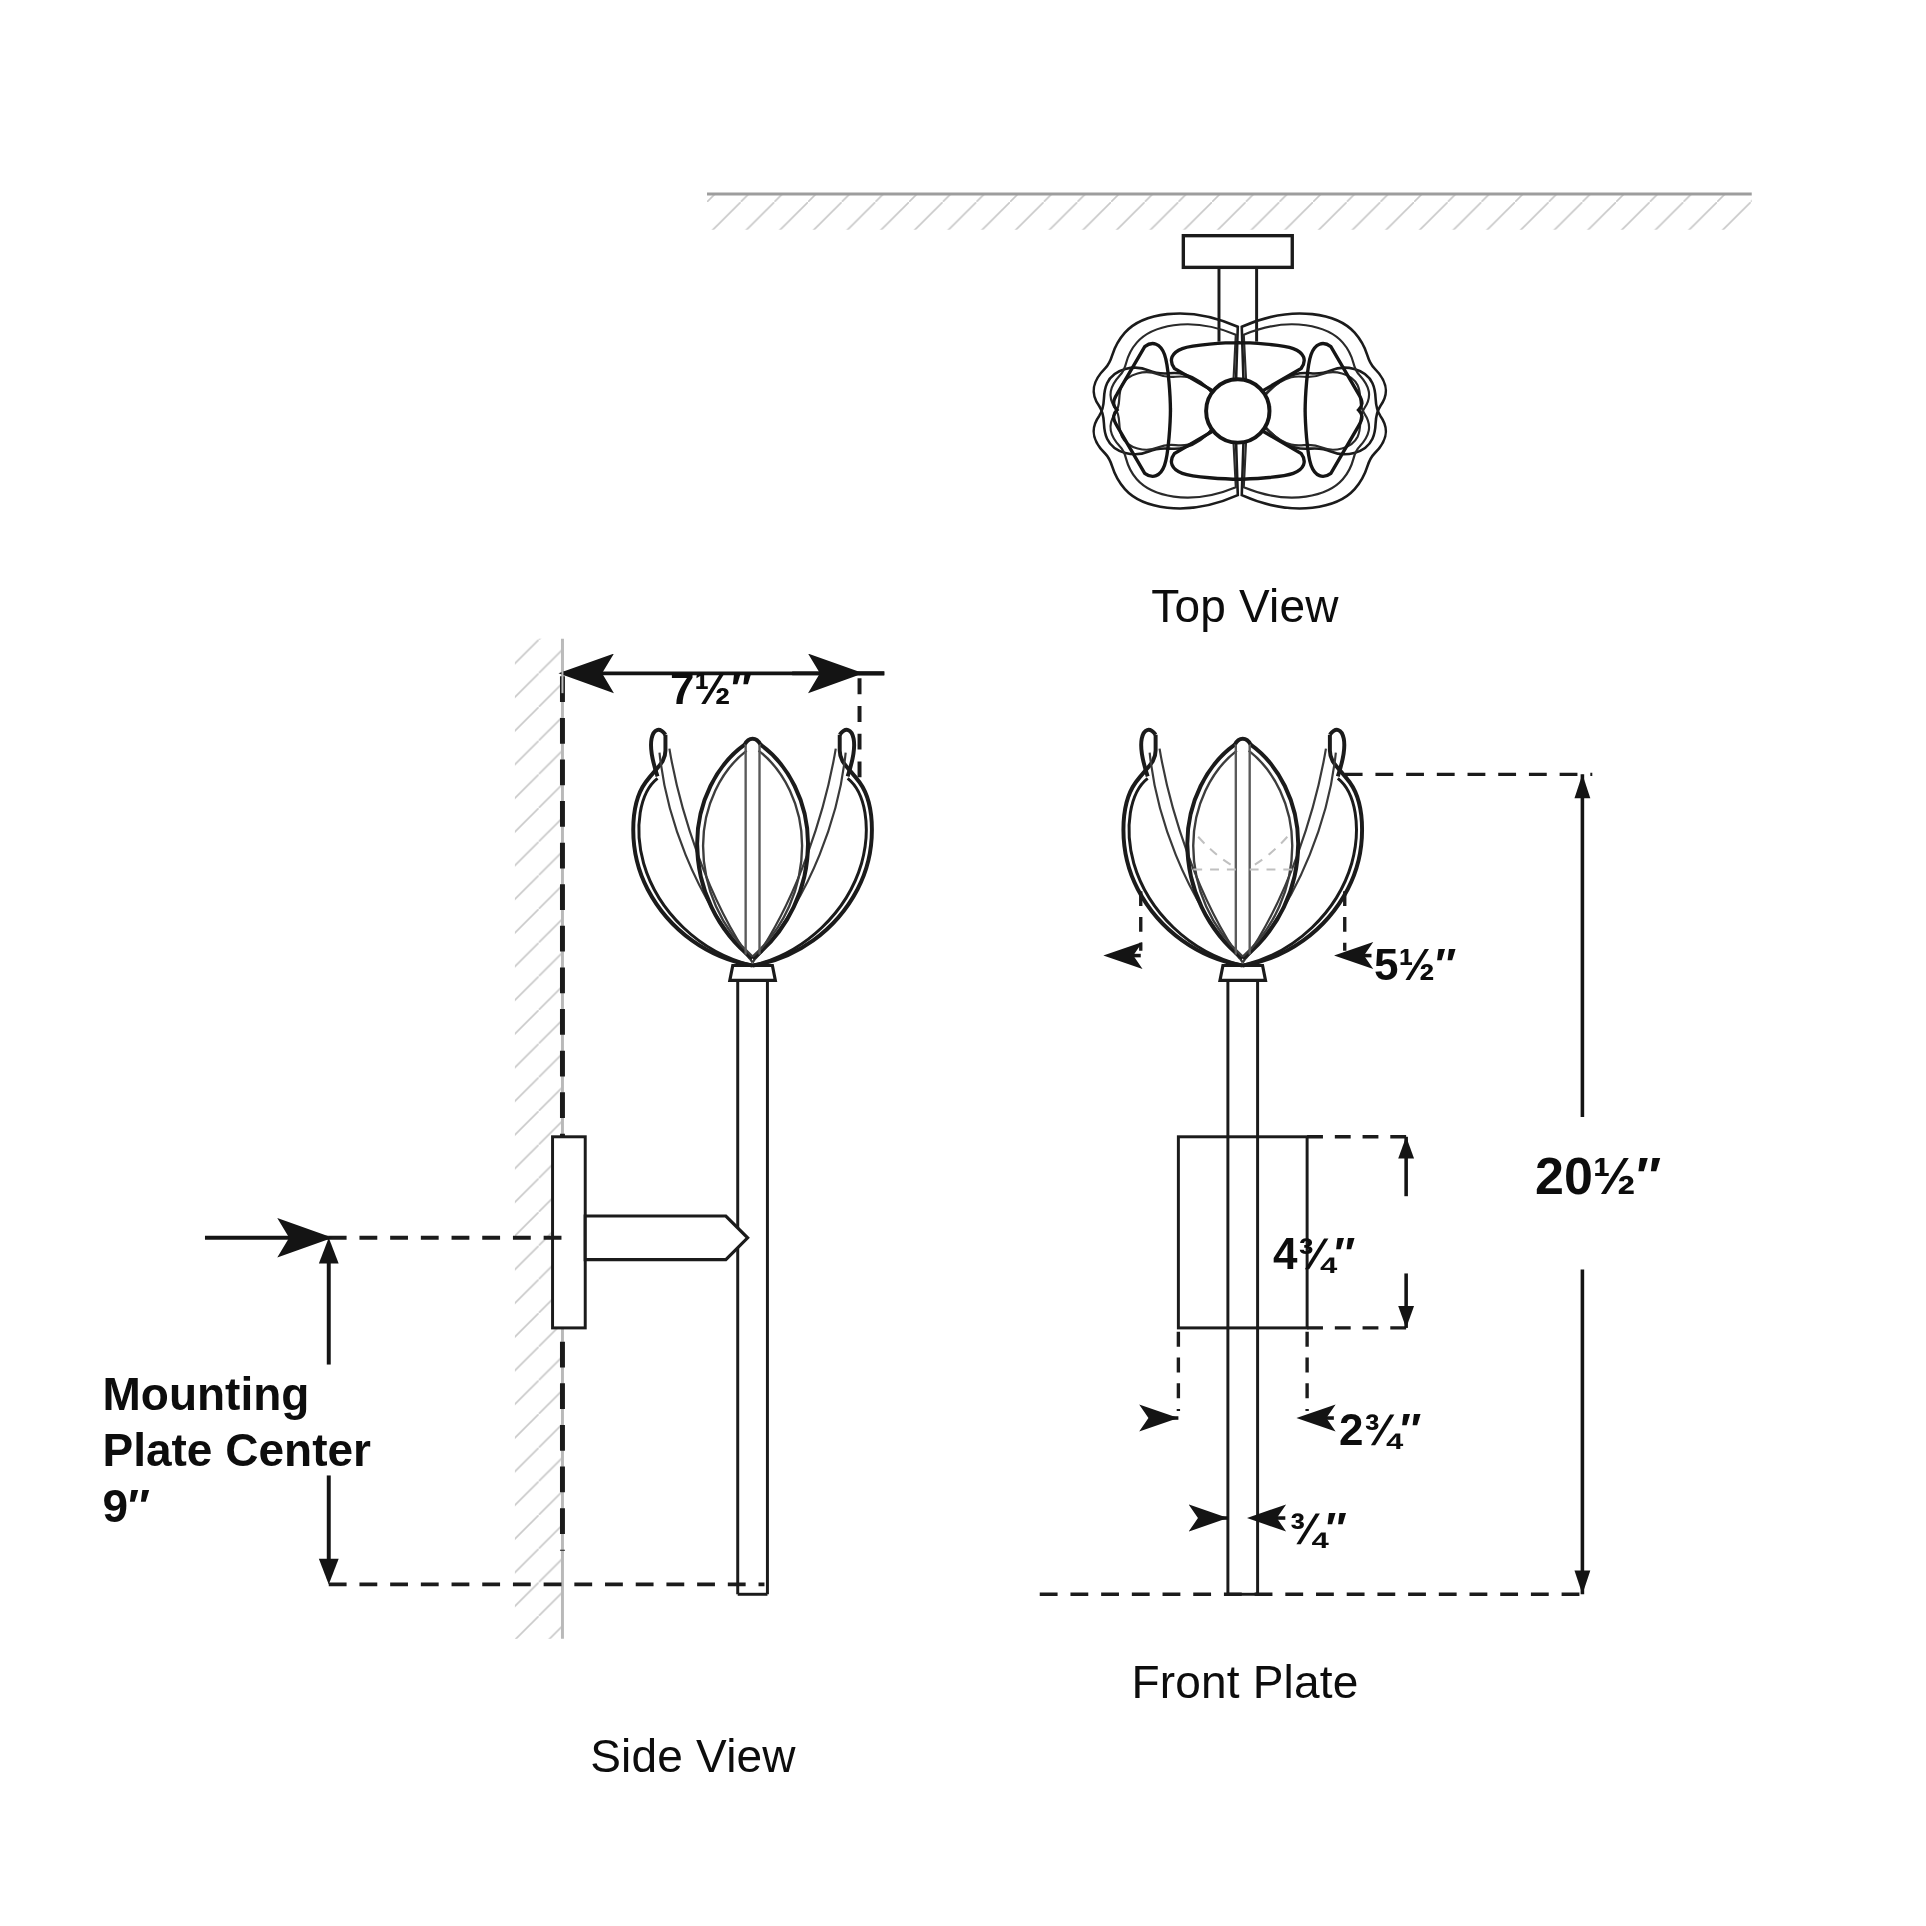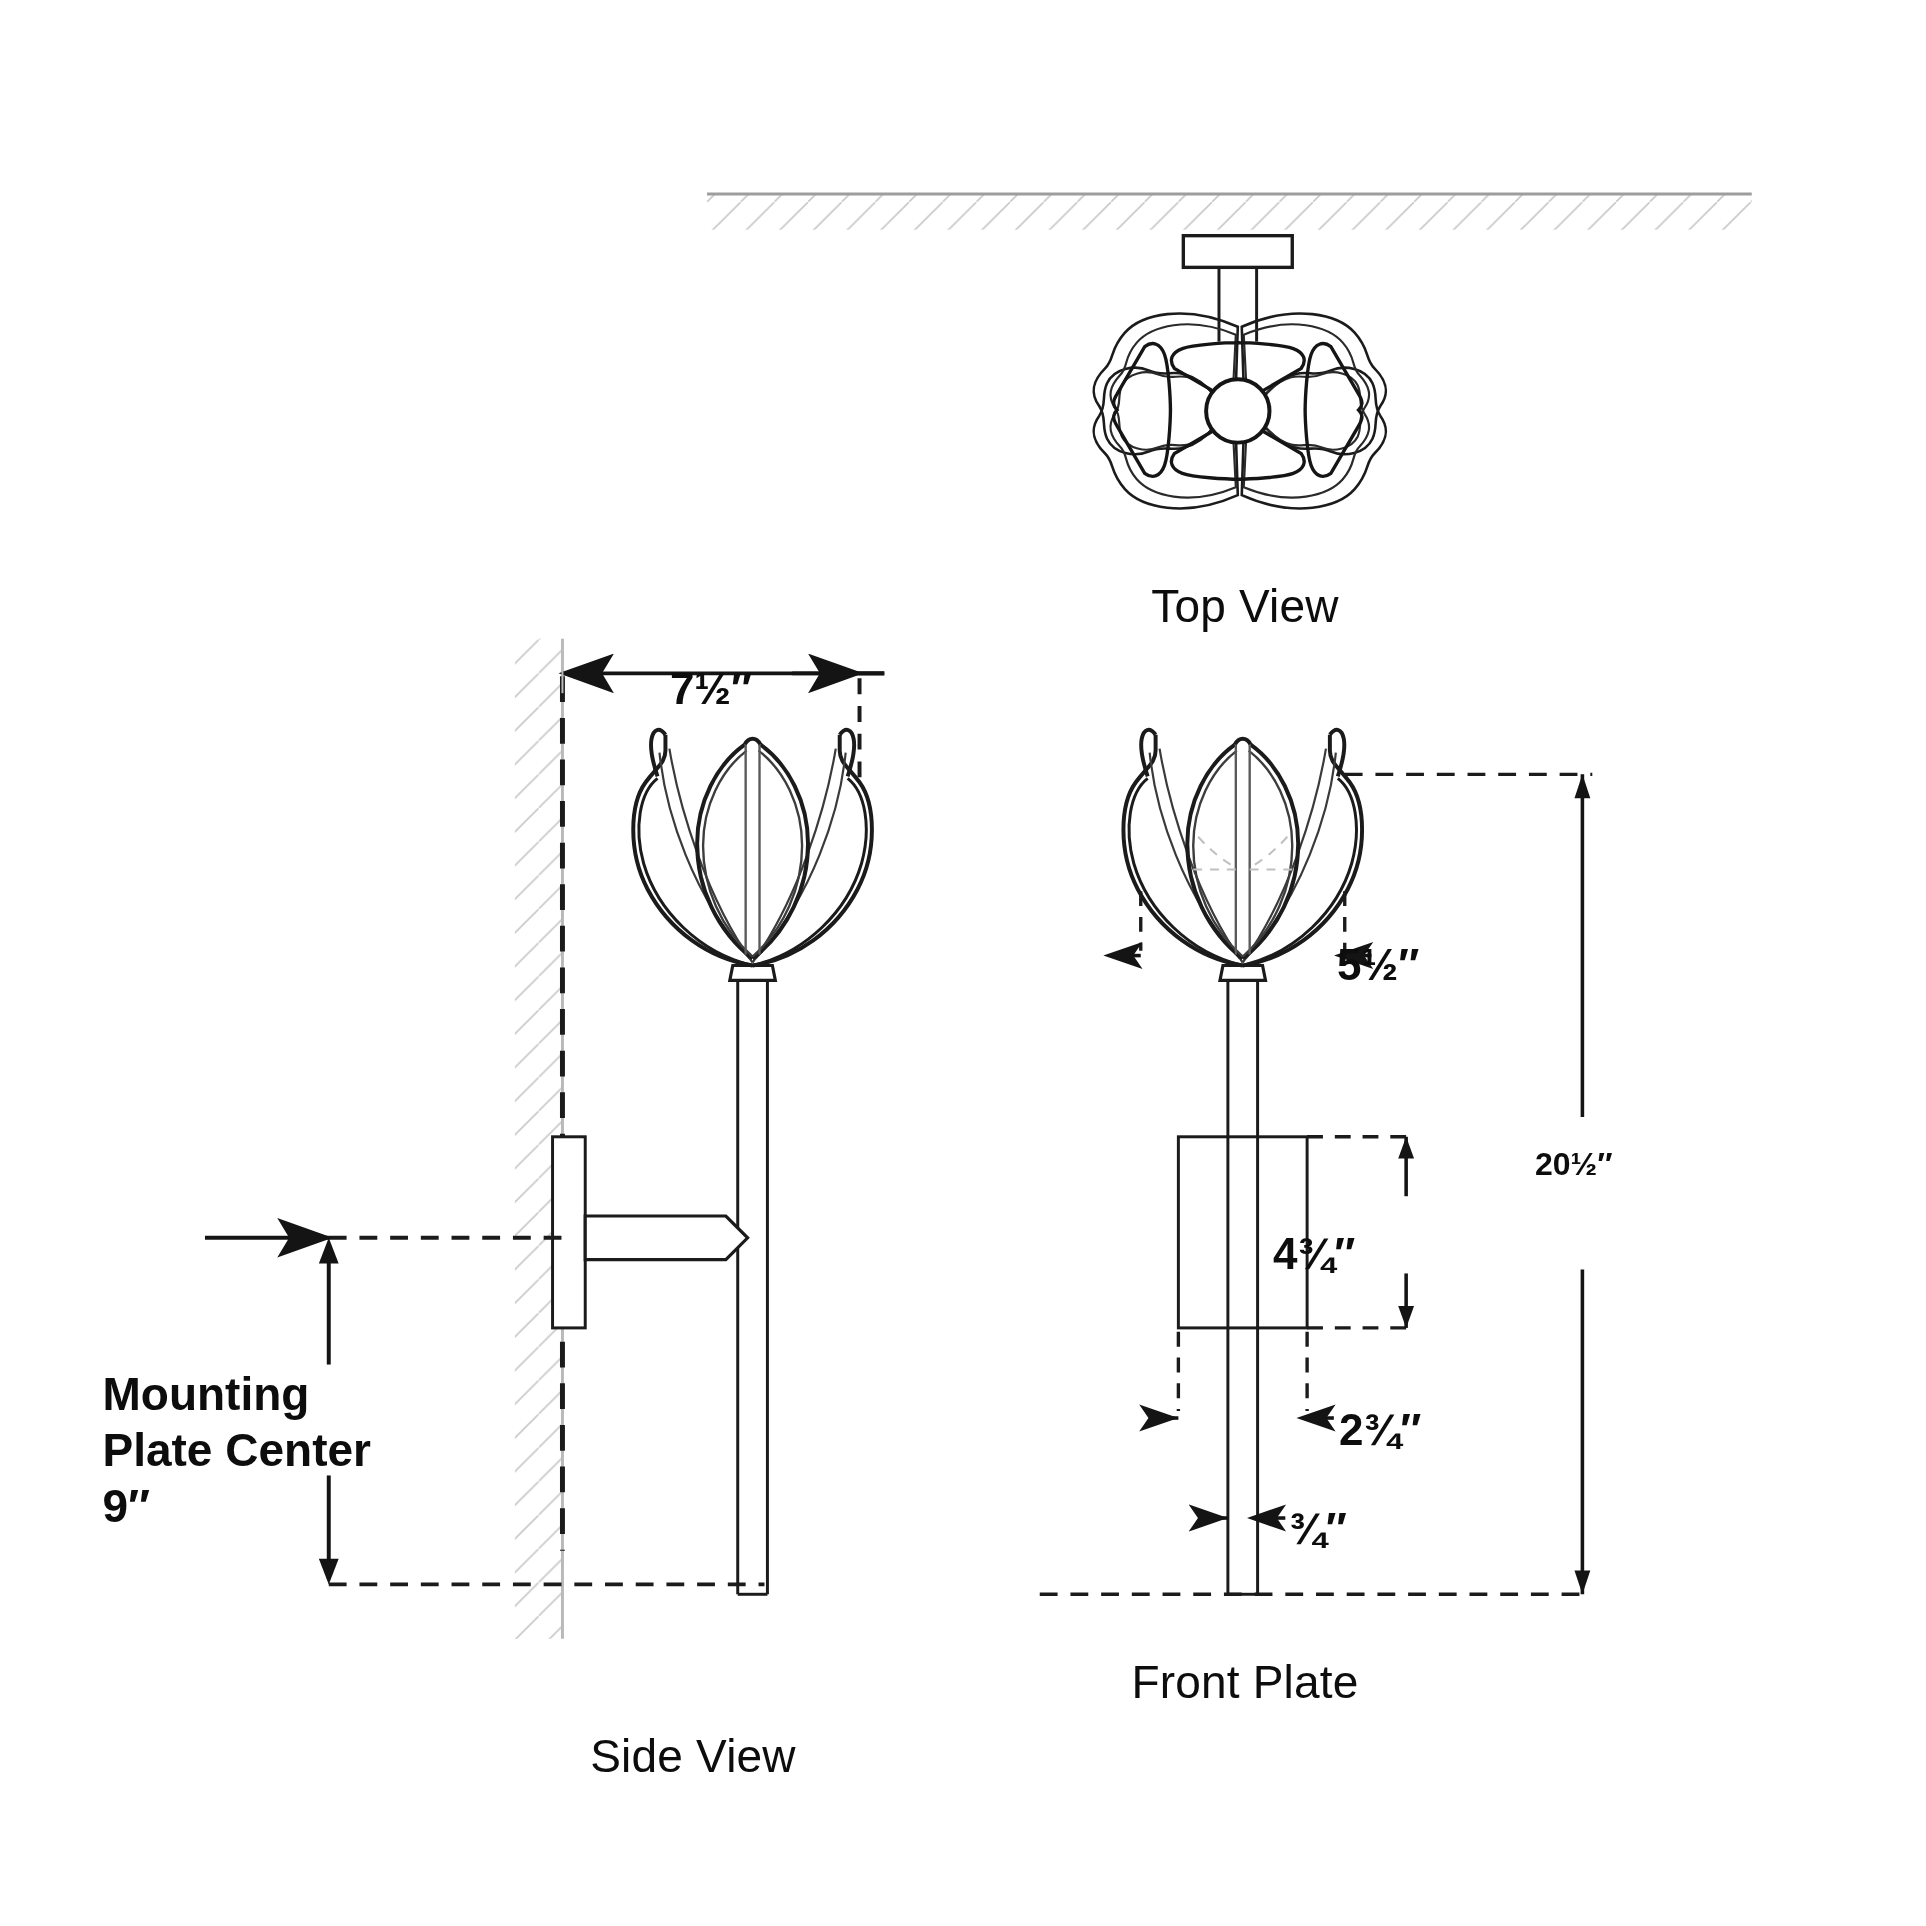--- a/index.html
+++ b/index.html
@@ -14,21 +14,21 @@
   svg.drawing{position:absolute;top:0;left:0;width:1927px;height:1927px;display:block;}
   .lbl{
     position:absolute;
     font-family:"Liberation Sans","DejaVu Sans",sans-serif;
     color:#0d0d0d;
     white-space:nowrap;
     line-height:1.18;
   }
   .viewlabel{font-size:46px;font-weight:400;letter-spacing:0.2px;}
   .dimtext{font-size:44px;font-weight:700;letter-spacing:0px;margin-top:18px;}
-  .dimtext-lg{font-size:32px;font-weight:700;}
+  .dimtext-lg{font-size:52px;font-weight:700;}
   .mountlabel{font-size:46px;font-weight:700;line-height:1.22;}
   .center{transform:translateX(-50%);}
 </style>
 </head>
 <body>
 
 <div id="sheet">
 
   <svg class="drawing" viewBox="0 0 1946 1946">
     <defs>
@@ -298,21 +298,21 @@
       <path d="M1598,782 L1590,806 L1606,806 Z" fill="#141414"></path>
       <line x1="1598" y1="1282" x2="1598" y2="1610" stroke="#141414" stroke-width="3.6"></line>
       <path d="M1598,1610 L1590,1586 L1606,1586 Z" fill="#141414"></path>
     </g>
   </svg>
 
   <div class="lbl viewlabel center" style="left:1245px;top:579px;">Top View</div>
 
   <div class="lbl dimtext center" style="left:711px;top:645px;">7½″</div>
 
-  <div class="lbl dimtext" style="left:1337px;top:921px;text-align:center;">5½″</div>
+  <div class="lbl dimtext" style="left:1374px;top:921px;text-align:center;">5½″</div>
 
   <div class="lbl dimtext" style="left:1273px;top:1210px;">4¾″</div>
 
   <div class="lbl dimtext" style="left:1339px;top:1386px;">2¾″</div>
 
   <div class="lbl dimtext" style="left:1289px;top:1485px;">¾″</div>
 
   <div class="lbl dimtext-lg" style="left:1535px;top:1146px;">20½″</div>
 
   <div class="lbl mountlabel center" style="left:335px;top:1366px;width:465px;">

